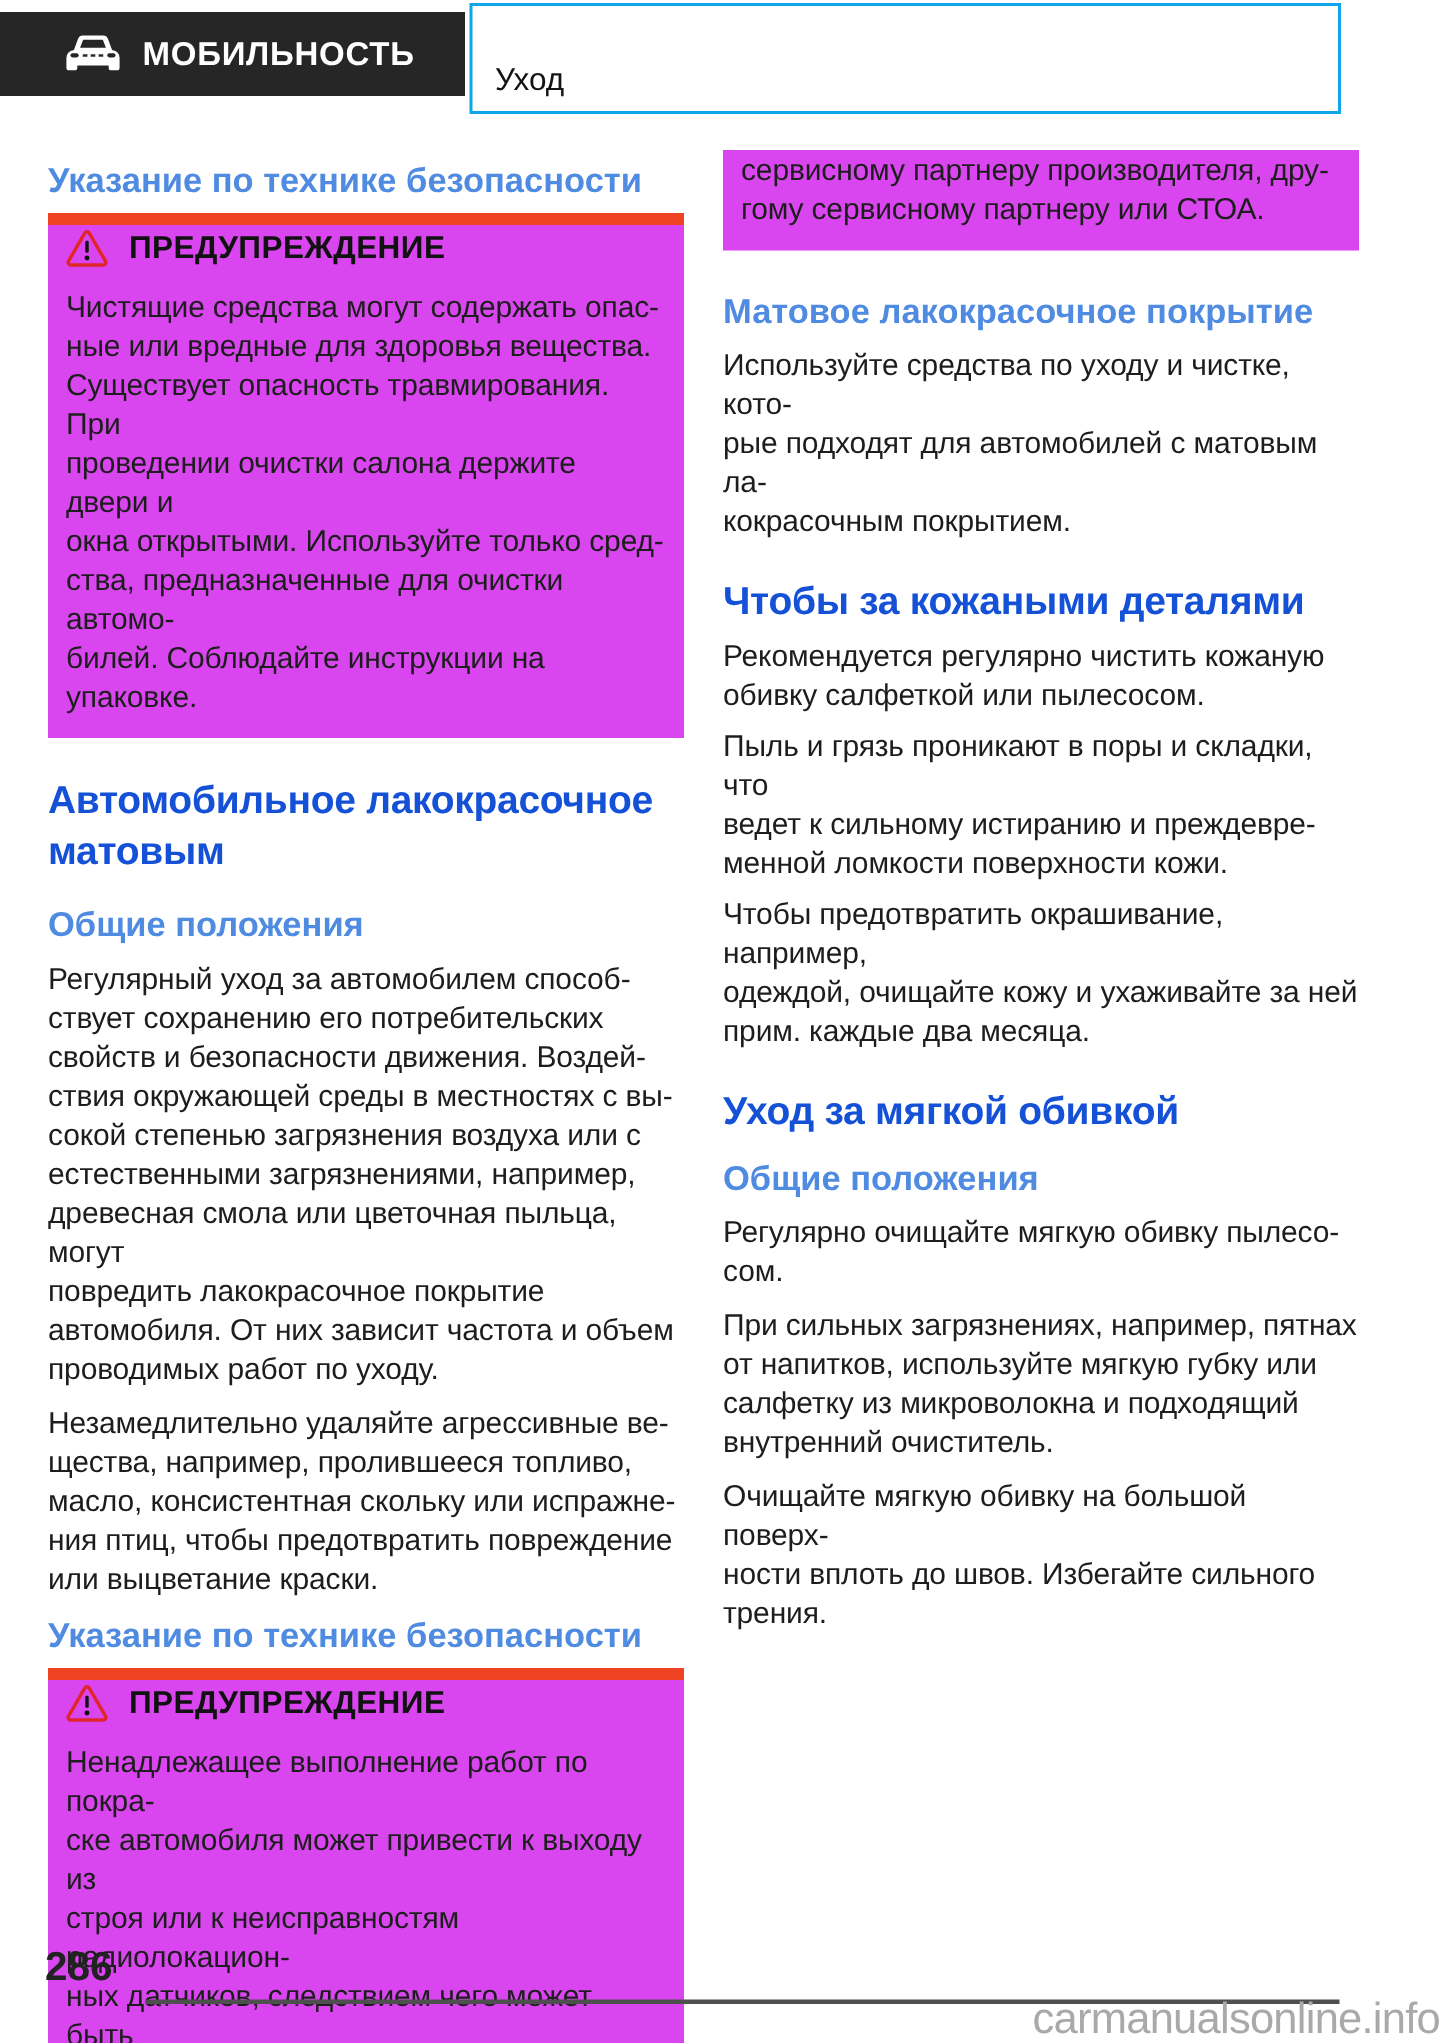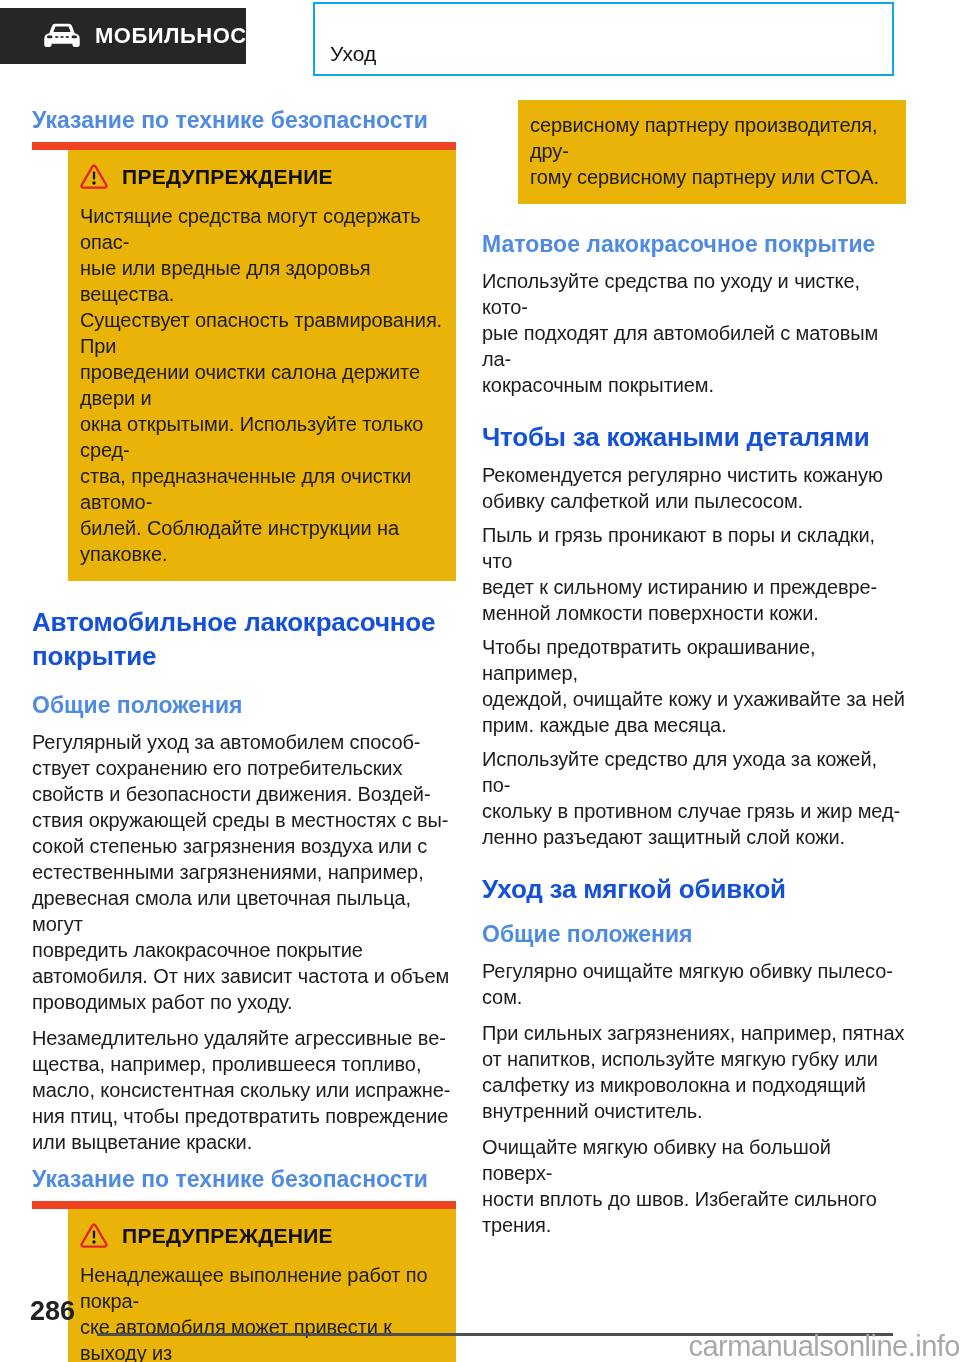--- a/index.html
+++ b/index.html
@@ -1,35 +1,35 @@
 <!DOCTYPE html>
 <html><head>
 <meta charset="utf-8">
 <style>
   html,body{margin:0;padding:0;background:#fff;}
   .page{position:relative;width:960px;height:1362px;background:#ffffff;
         font-family:"Liberation Sans",sans-serif;color:#1d1d1d;overflow:hidden;}
 
   
-  .chapter-tab{position:absolute;left:0;top:8px;width:246px;height:56px;background:#262626;
+  .chapter-tab{position:absolute;left:0;top:8px;width:310px;height:56px;background:#262626;
                display:flex;align-items:center;padding-left:42px;box-sizing:border-box;}
   .chapter-tab .icon{width:40px;height:28px;display:block;flex:0 0 auto;}
   .chapter-label{color:#ffffff;font-size:22px;font-weight:bold;letter-spacing:.5px;margin-left:13px;}
   .section-box{position:absolute;left:313px;top:2px;width:581px;height:74px;
                border:2px solid #0ea5e9;box-sizing:border-box;background:#fff;}
   .section-label{position:absolute;left:15px;bottom:8px;font-size:21px;color:#141414;}
 
   
   .col{position:absolute;top:100px;width:424px;}
   .col-left{left:32px;}
   .col-right{left:482px;}
 
   .note-heading{color:#4f8be1;font-size:23px;font-weight:bold;line-height:28px;margin:6px 0 0;}
   .alert-bar{height:8px;background:#ee4223;margin-top:8px;}
-  .warning-box{background:#eab308;padding:12px 12px 14px;margin-left:36px;}
+  .warning-box{background:#d946ef;padding:1px 12px 14px;}
   .warning-head{display:flex;align-items:flex-end;margin-top:2px;}
   .warning-head .tri{width:28px;height:25px;flex:0 0 auto;display:block;}
   .warning-label{font-size:21px;font-weight:bold;color:#111;margin-left:14px;letter-spacing:.3px;}
   .para{font-size:20px;line-height:26px;white-space:pre-line;margin:10px 0 0;letter-spacing:-.1px;}
   .warning-box .para{margin-top:14px;}
   .warning-box.cont{margin-top:0;}
   .warning-box.cont .para{margin-top:0;}
   .section-heading{color:#1551d6;font-size:26px;line-height:34px;font-weight:bold;
                    margin:22px 0 0;white-space:pre-line;letter-spacing:-.2px;}
   .section-heading.after-box{margin-top:24px;}
@@ -85,21 +85,21 @@
       <p class="para">Чистящие средства могут содержать опас-
 ные или вредные для здоровья вещества.
 Существует опасность травмирования. При
 проведении очистки салона держите двери и
 окна открытыми. Используйте только сред-
 ства, предназначенные для очистки автомо-
 билей. Соблюдайте инструкции на упаковке.</p>
     </div>
 
     <h1 class="section-heading after-box">Автомобильное лакокрасочное
-покрытие</h1>
+матовым</h1>
     <h3 class="sub-heading">Общие положения</h3>
     <p class="para">Регулярный уход за автомобилем способ-
 ствует сохранению его потребительских
 свойств и безопасности движения. Воздей-
 ствия окружающей среды в местностях с вы-
 сокой степенью загрязнения воздуха или с
 естественными загрязнениями, например,
 древесная смола или цветочная пыльца, могут
 повредить лакокрасочное покрытие
 автомобиля. От них зависит частота и объем
@@ -149,23 +149,20 @@
 
     <h1 class="section-heading">Чтобы за кожаными деталями</h1>
     <p class="para tight">Рекомендуется регулярно чистить кожаную
 обивку салфеткой или пылесосом.</p>
     <p class="para tight">Пыль и грязь проникают в поры и складки, что
 ведет к сильному истиранию и преждевре-
 менной ломкости поверхности кожи.</p>
     <p class="para tight">Чтобы предотвратить окрашивание, например,
 одеждой, очищайте кожу и ухаживайте за ней
 прим. каждые два месяца.</p>
-    <p class="para tight">Используйте средство для ухода за кожей, по-
-скольку в противном случае грязь и жир мед-
-ленно разъедают защитный слой кожи.</p>
 
     <h1 class="section-heading mt-14">Уход за мягкой обивкой</h1>
     <h3 class="sub-heading mt-14">Общие положения</h3>
     <p class="para">Регулярно очищайте мягкую обивку пылесо-
 сом.</p>
     <p class="para">При сильных загрязнениях, например, пятнах
 от напитков, используйте мягкую губку или
 салфетку из микроволокна и подходящий
 внутренний очиститель.</p>
     <p class="para">Очищайте мягкую обивку на большой поверх-

